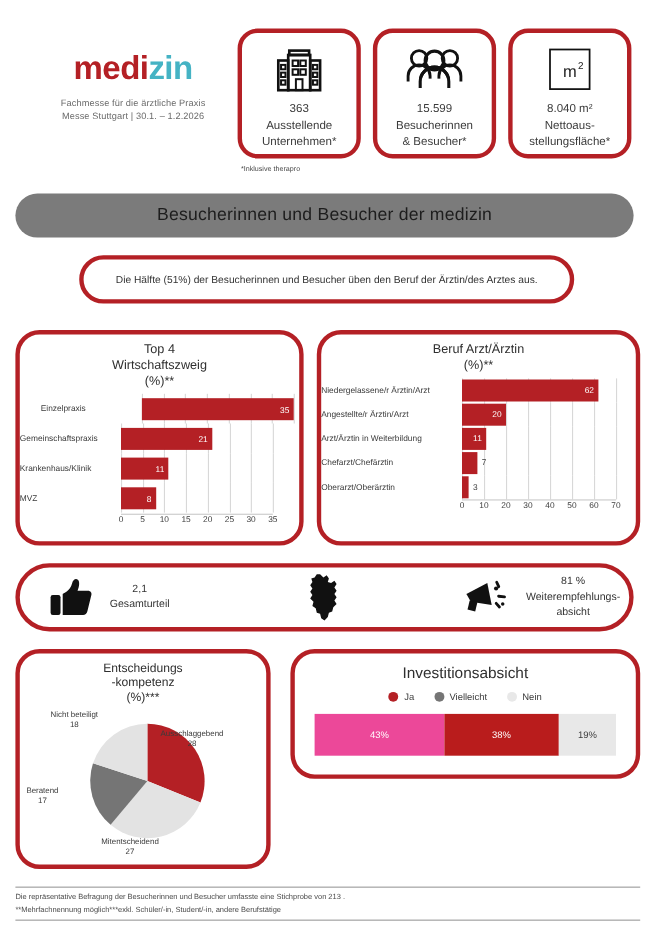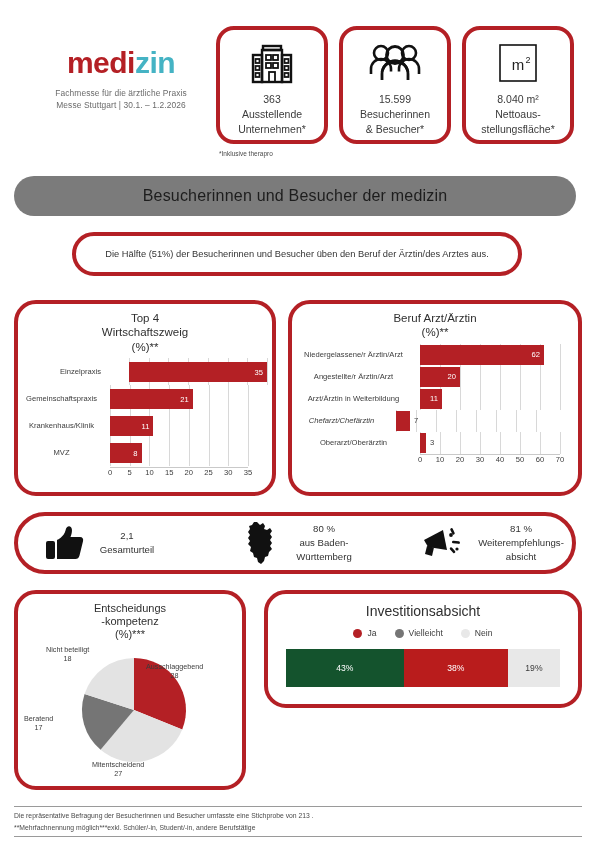--- a/index.html
+++ b/index.html
@@ -55,21 +55,21 @@
   .card{
     position:absolute;border:4px solid #B42025;border-radius:22px;background:#fff;box-sizing:border-box;
   }
   .card-left{left:14px;top:300px;width:262px;height:196px;}
   .card-right{left:288px;top:300px;width:294px;height:196px;}
   .card-title{text-align:center;font-size:11.5px;color:#2f2f2f;line-height:1.25;padding-top:7px;}
 
   
   .bchart{position:relative;margin-top:4px;}
   .brow{position:relative;height:24px;display:flex;align-items:center;}
-  .blabel{font-size:7.6px;color:#3b3b3b;text-align:center;padding-right:5px;box-sizing:border-box;white-space:nowrap;}
+  .blabel{font-size:7.6px;color:#3b3b3b;text-align:left;padding-right:5px;box-sizing:border-box;white-space:nowrap;}
   .btrack{position:relative;height:24px;flex:1;}
   .bfill{position:absolute;left:0;top:2px;height:20px;background:#B42025;display:flex;align-items:center;justify-content:flex-end;}
   .bval{font-size:7.6px;color:#fff;padding-right:4px;}
   .bval.out{color:#3b3b3b;position:absolute;left:100%;padding-left:4px;padding-right:0;}
   .grid{position:absolute;top:0;bottom:0;width:1px;background:#d8d8d8;}
   .axis{position:relative;height:13px;}
   .tick{position:absolute;top:1px;font-size:7.6px;color:#3b3b3b;transform:translateX(-50%);}
   .axis-line{position:absolute;left:0;right:0;top:0;height:1px;background:#c9c9c9;}
 
   
@@ -343,21 +343,21 @@
               <div class="grid" style="left: 80px;"></div>
               <div class="grid" style="left: 100px;"></div>
               <div class="grid" style="left: 120px;"></div>
               <div class="grid" style="left: 140px;"></div>
               <div class="bfill" style="width: 22px; top: 1px;">
                 <span class="bval">11</span>
               </div>
             </div>
           </div>
           <div class="brow" style="height: 22px;">
-            <div class="blabel" style="width: 104px; font-style: italic;">Chefarzt/Chefärztin</div>
+            <div class="blabel" style="width: 128px;">Chefarzt/Chefärztin</div>
             <div class="btrack" style="width: 140px; flex: 0 0 auto; height: 22px;">
               <div class="grid" style="left: 0px;"></div>
               <div class="grid" style="left: 20px;"></div>
               <div class="grid" style="left: 40px;"></div>
               <div class="grid" style="left: 60px;"></div>
               <div class="grid" style="left: 80px;"></div>
               <div class="grid" style="left: 100px;"></div>
               <div class="grid" style="left: 120px;"></div>
               <div class="grid" style="left: 140px;"></div>
               <div class="bfill" style="width: 14px; top: 1px;">
@@ -412,25 +412,20 @@
         <div>2,1</div>
         <div>Gesamturteil</div>
       </div>
     </div>
 
     <div class="strip-cell">
       <div class="strip-icon">
         <svg width="34" height="44" viewBox="0 0 34 44">
           <path fill="#111" d="M13 1 L16 4 L19 2 L21 5 L20 8 L23 9 L26 7 L28 10 L26 13 L28 16 L26 19 L28 22 L26 25 L28 28 L25 31 L24 35 L21 36 L20 40 L17 43 L14 41 L13 37 L10 36 L9 32 L6 30 L7 26 L4 23 L6 20 L4 17 L6 14 L4 11 L6 8 L5 5 L8 4 L10 1 Z"></path>
         </svg>
-      </div>
-      <div class="strip-text">
-        <div>80 %</div>
-        <div>aus Baden-</div>
-        <div>Württemberg</div>
       </div>
     </div>
 
     <div class="strip-cell">
       <div class="strip-icon">
         <svg width="44" height="40" viewBox="0 0 44 40">
           <g fill="#111">
             <path d="M3 17 L22 7 L26 27 L7 24 Z"></path>
             <path d="M6 23 L13 24.5 L11 33 L4 31 Z"></path>
             <circle cx="30" cy="12" r="1.9"></circle>
@@ -492,21 +487,21 @@
       <div class="lg">
         <span class="dot" style="background:#757575"></span>
         <span>Vielleicht</span>
       </div>
       <div class="lg">
         <span class="dot" style="background:#E8E8E8"></span>
         <span>Nein</span>
       </div>
     </div>
     <div class="stackbar">
-      <div class="seg" style="background:#14532d;color:#fff;width:43%;">43%</div>
+      <div class="seg" style="background:#ec4899;color:#fff;width:43%;">43%</div>
       <div class="seg" style="background:#b91c1c;color:#fff;width:38%;">38%</div>
       <div class="seg" style="background:#E8E8E8;color:#3b3b3b;width:19%;">19%</div>
     </div>
   </div>
 
   <div class="footer">
     <p>Die repräsentative Befragung der Besucherinnen und Besucher umfasste eine Stichprobe von 213 .</p>
     <p>**Mehrfachnennung möglich***exkl. Schüler/-in, Student/-in, andere Berufstätige</p>
   </div>
   <div class="footer-rule-b"></div>

